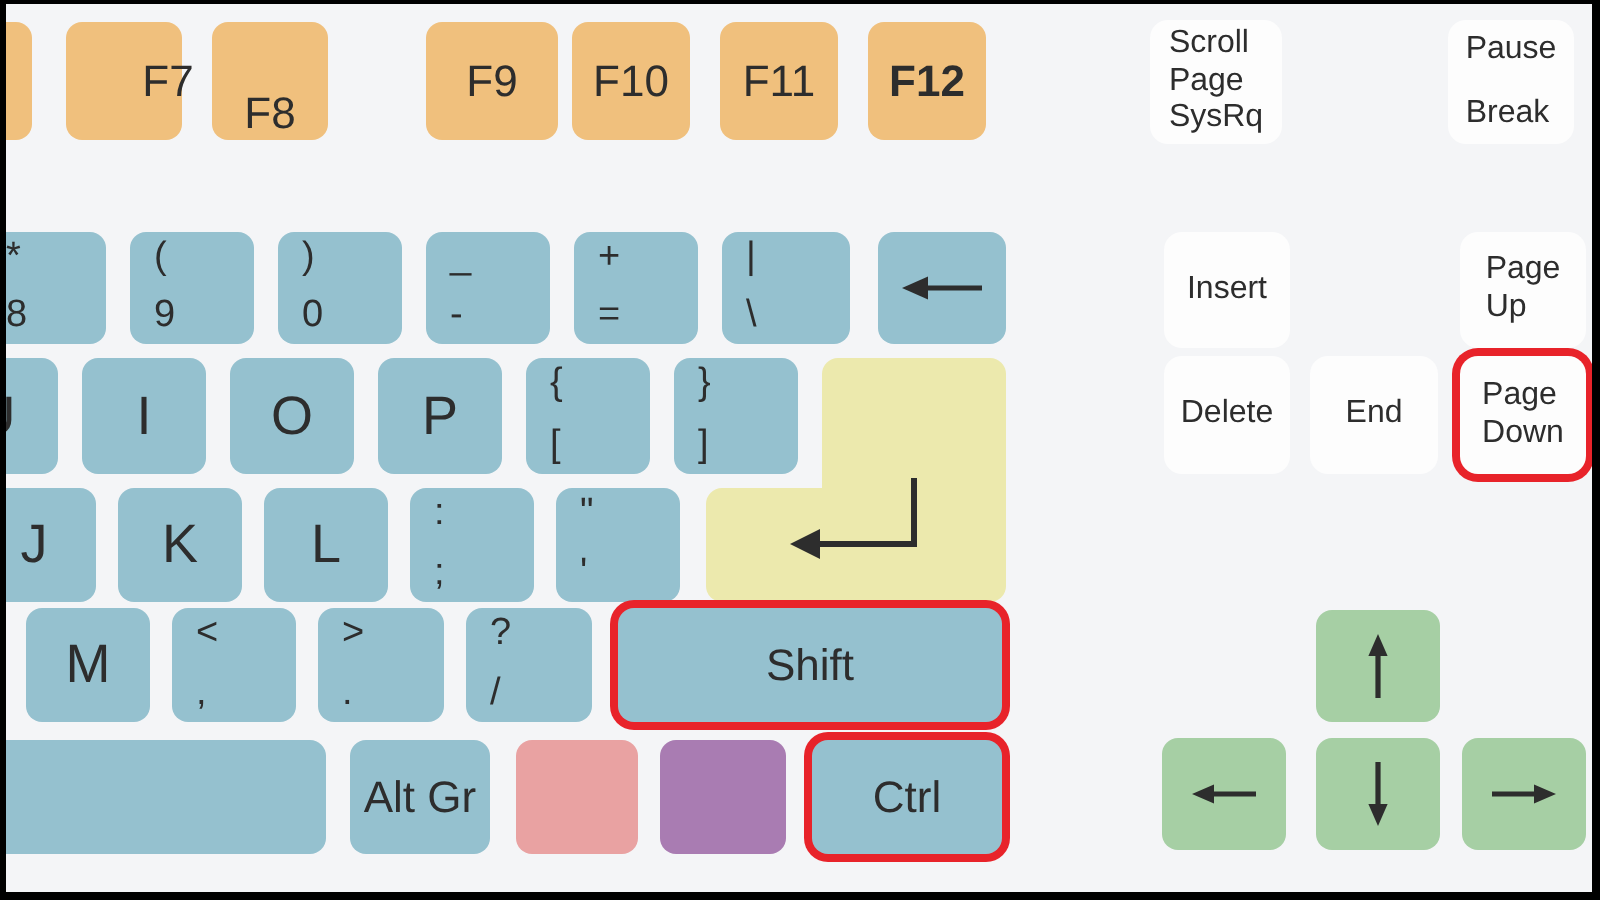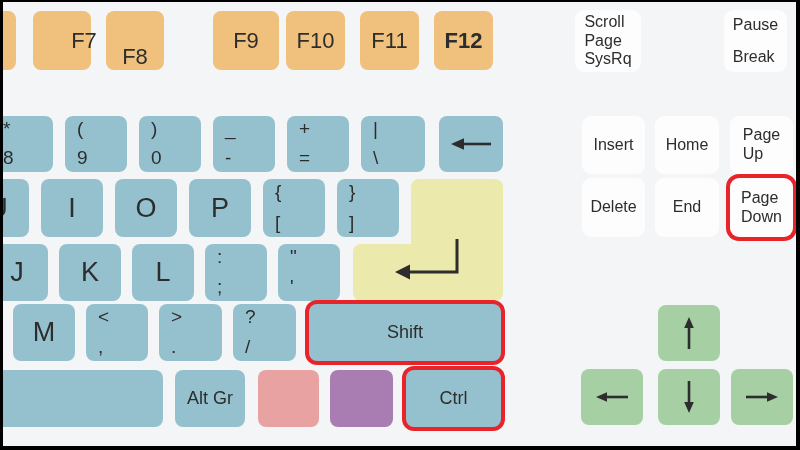--- a/index.html
+++ b/index.html
@@ -25,21 +25,21 @@
   }
   .c-orange{background:var(--orange);}
   .c-blue{background:var(--blue);}
   .c-yellow{background:var(--yellow);}
   .c-green{background:var(--green);}
   .c-pink{background:var(--pink);}
   .c-purple{background:var(--purple);}
   .c-white{background:var(--whitekey);border-radius:9px;}
   .s-fn{font-size:22px;}
   .s-letter{font-size:27px;}
-  .s-word{font-size:18px;}
+  .s-word{font-size:22px;}
   .s-sym{flex-direction:column;align-items:flex-start;justify-content:space-between;
          padding:3px 0 5px 12px;font-size:19px;line-height:1;}
   .s-nav{font-size:16px;line-height:1.18;}
   .nav-lines{text-align:left;}
   .nav-lines span{display:block;}
   .spread .nav-lines span{margin-bottom:13px;}
   .spread .nav-lines span:last-child{margin-bottom:0;}
   .highlighted{box-shadow:0 0 0 4px var(--red);}
   .enter-key{background:transparent;}
   .enter-part{position:absolute;background:var(--yellow);}
@@ -112,25 +112,20 @@
       <svg width="44" height="18" viewBox="0 0 44 18">
         <line x1="42" y1="9" x2="12" y2="9" stroke="#2d2d2d" stroke-width="2.6"></line>
         <polygon points="2,9 15,3.2 15,14.8" fill="#2d2d2d"></polygon>
       </svg>
     </div>
     <div class="key c-white s-nav" style="left: 579px; top: 114px; width: 63px; height: 58px;">
       <div class="nav-lines">
         <span>Insert</span>
       </div>
     </div>
-    <div class="key c-white s-nav" style="left: 652px; top: 114px; width: 64px; height: 58px;">
-      <div class="nav-lines">
-        <span>Home</span>
-      </div>
-    </div>
     <div class="key c-white s-nav" style="left: 727px; top: 114px; width: 63px; height: 58px;">
       <div class="nav-lines">
         <span>Page</span>
         <span>Up</span>
       </div>
     </div>
     <div class="key c-blue s-letter" style="left: -36px; top: 177px; width: 62px; height: 58px;">
       <span>U</span>
     </div>
     <div class="key c-blue s-letter" style="left: 38px; top: 177px; width: 62px; height: 58px;">

